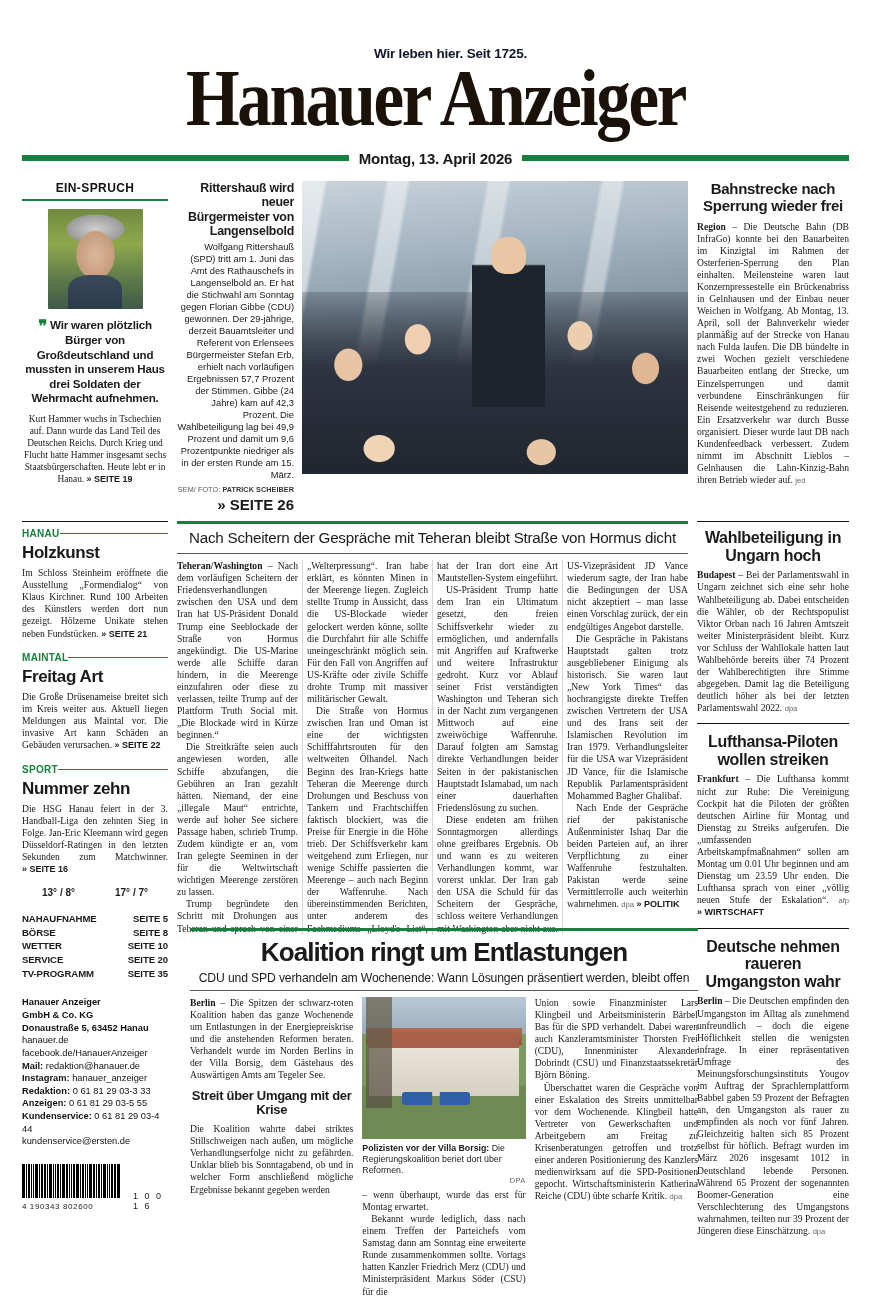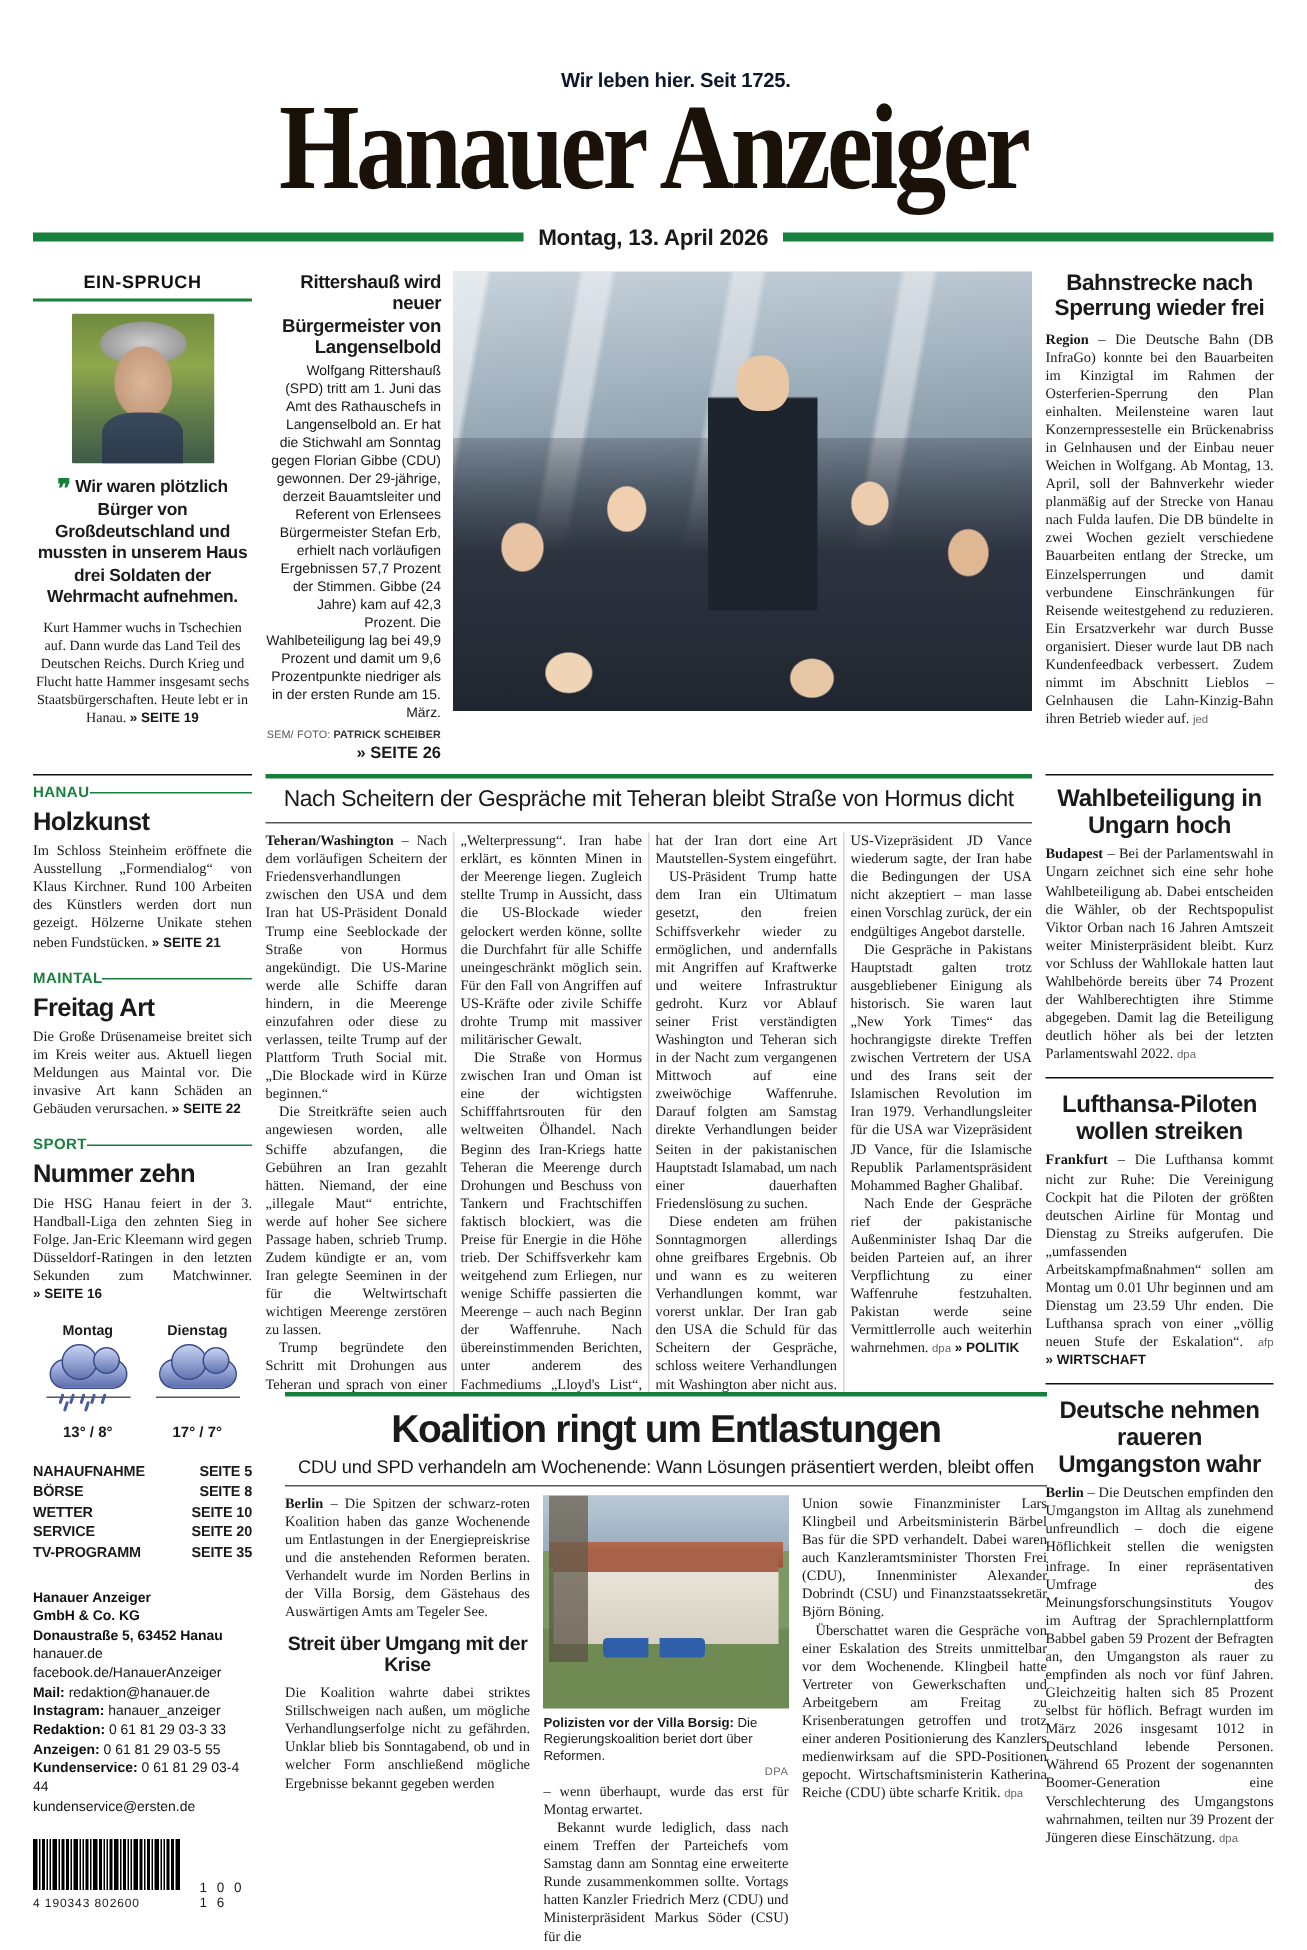--- a/index.html
+++ b/index.html
@@ -117,21 +117,21 @@
     font-weight: bold; font-size: 12.4px; line-height: 1.16;
     letter-spacing: -0.25px; margin-bottom: 4px;
   }
   .teaser-body {
     font-family: "Liberation Sans", sans-serif;
     font-size: 9.3px; line-height: 1.29; text-align: right;
     color: #161616;
   }
   .credit { font-size: 7.2px; color: #555; margin-top: 3px; letter-spacing: 0.1px; }
   .credit b { color: #333; }
-  .teaser-ref { font-weight: bold; font-size: 11px; margin-top: 2px; }
+  .teaser-ref { font-weight: bold; font-size: 15px; margin-top: 2px; }
 
   .photo-main {
     flex: 1; height: 293px; position: relative; overflow: hidden;
     background: linear-gradient(175deg,#c8d2da 0%, #9fb0bd 28%, #7d8e9c 52%, #5c6b77 100%);
   }
   .photo-main .glass {
     position: absolute; inset: 0;
     background:
       linear-gradient(100deg, rgba(255,255,255,.55) 0 5%, rgba(255,255,255,0) 6% 19%, rgba(255,255,255,.45) 20% 24%, rgba(255,255,255,0) 25% 42%, rgba(255,255,255,.4) 43% 47%, rgba(255,255,255,0) 48% 68%, rgba(255,255,255,.42) 69% 73%, rgba(255,255,255,0) 74% 100%);
   }
@@ -366,45 +366,20 @@
           <span>SPORT</span>
           <span class="k-line"></span>
         </div>
         <div class="tb-title">Nummer zehn</div>
         <div class="serif-body">
           <p><span>Die HSG Hanau feiert in der 3. Handball-Liga den zehnten Sieg in Folge. Jan-Eric Kleemann wird gegen Düsseldorf-Ratingen in den letzten Sekunden zum Matchwinner.</span>
              <span class="ref">» SEITE 16</span></p>
         </div>
       </div>
 
-      <div class="weather">
-        <div class="wx">
-          <div class="wx-day">Montag</div>
-          <div class="wx-ico">
-            <div class="cloud"></div>
-            <div class="grnd"></div>
-            <div class="rain">
-              <i style="left:0"></i>
-                <i style="left:7px"></i>
-                <i style="left:14px"></i>
-              <i style="left:21px"></i>
-                <i style="left:28px"></i>
-              <i style="left:3px;top:5px"></i>
-                <i style="left:17px;top:5px"></i>
-            </div>
-          </div>
-        </div>
-        <div class="wx">
-          <div class="wx-day">Dienstag</div>
-          <div class="wx-ico">
-            <div class="cloud"></div>
-            <div class="grnd"></div>
-          </div>
-        </div>
-      </div>
       <div class="temps">
         <span>13° / 8°</span>
         <span>17° / 7°</span>
       </div>
 
       <div class="index">
         <div class="index-row">
           <span>NAHAUFNAHME</span>
           <span>SEITE 5</span>
         </div>

